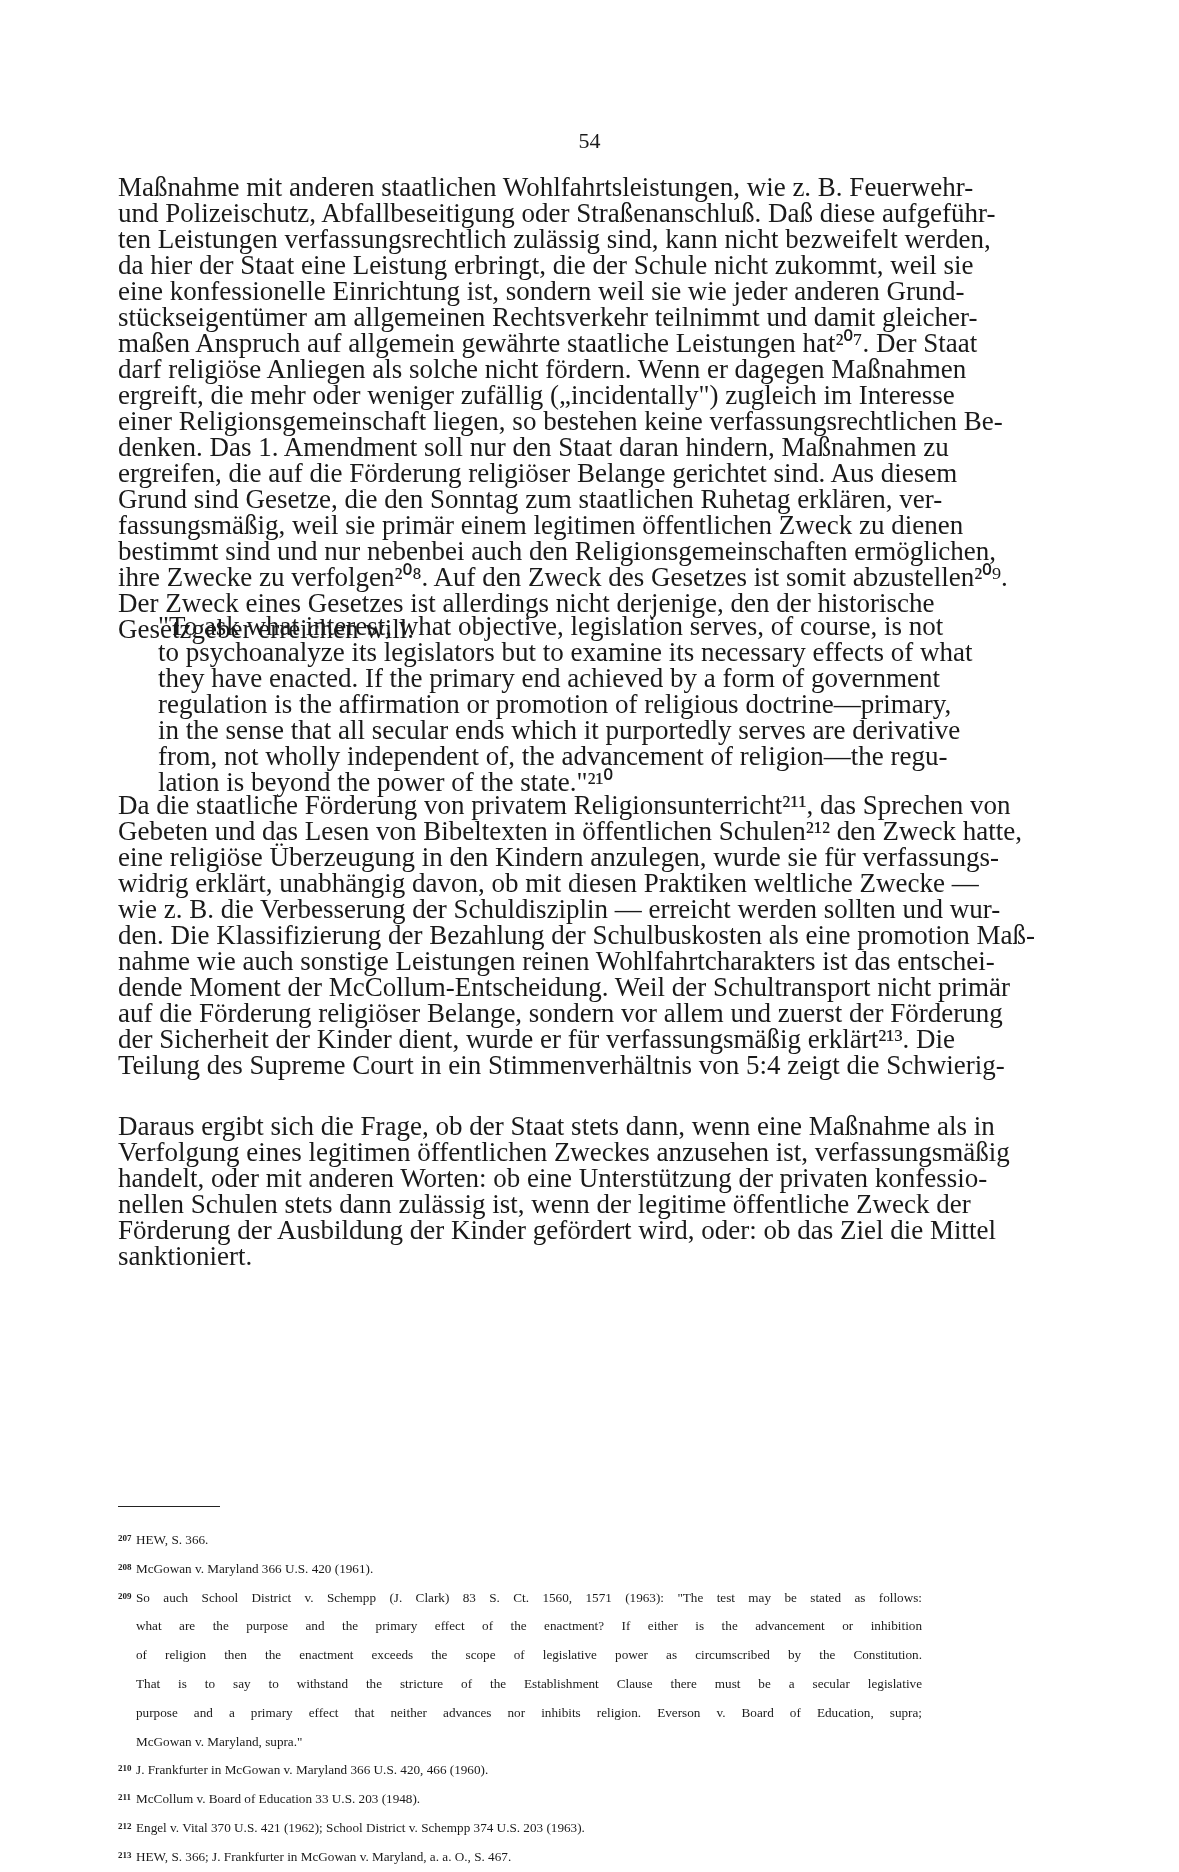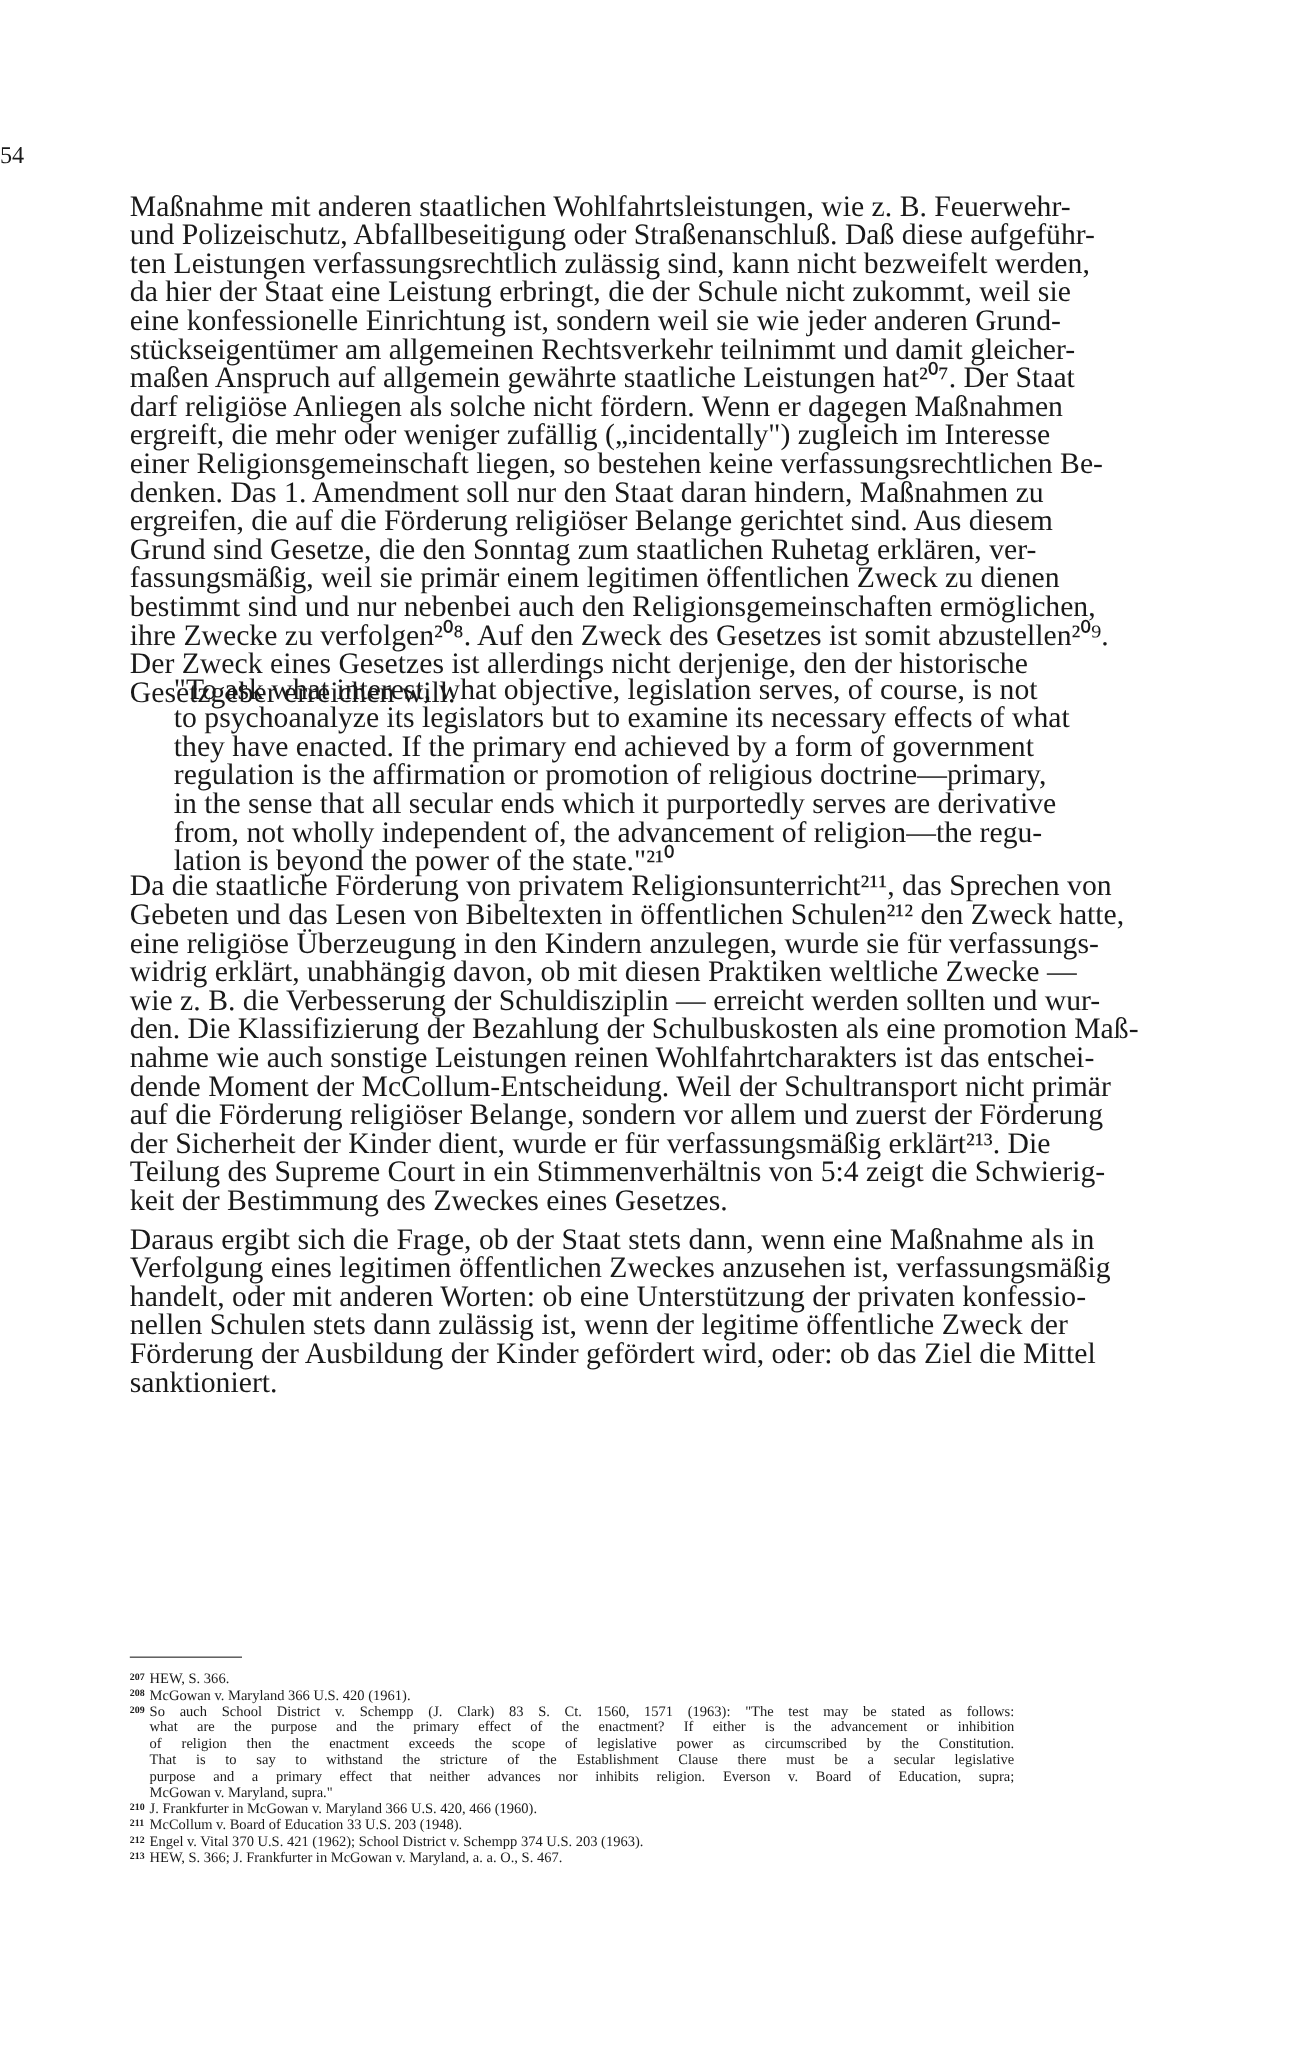--- a/index.html
+++ b/index.html
@@ -1,24 +1,24 @@
 <!DOCTYPE html>
 <html><head>
 <meta charset="utf-8">
 <style>
   html, body { margin: 0; padding: 0; background: #ffffff; }
   body { width: 1179px; height: 1872px; position: relative; overflow: hidden; color: #1a1a1a; }
-  .page-number { position: absolute; top: 128px; left: 0; width: 1179px; text-align: left; font-family: "Liberation Serif", serif; font-size: 22px; }
+  .page-number { position: absolute; top: 128px; left: 0; width: 1179px; text-align: center; font-family: "Liberation Serif", serif; font-size: 22px; }
   .block { position: absolute; left: 118px; width: 804px; font-family: "Liberation Serif", serif; font-size: 27px; line-height: 26px; }
   .line { display: block; white-space: nowrap; text-align: justify; text-align-last: justify; height: 26px; }
   .line.last { text-align-last: left; }
   .quote { left: 158px; width: 764px; }
   .rule { position: absolute; left: 118px; top: 1506px; width: 102px; border-top: 1.5px solid #222; }
   .notes { position: absolute; left: 118px; width: 804px; font-family: "Liberation Serif", serif; font-size: 13.2px; line-height: 14.8px; }
-  .note { display: block; white-space: nowrap; text-align: justify; text-align-last: justify; height: 14.8px; }
+  .note { display: block; white-space: nowrap; text-align: justify; text-align-last: justify; height: 14.8px; margin-top: 14px; }
   .note.last { text-align-last: left; }
   .note.indent { padding-left: 18px; }
   .fnnum { display: inline-block; width: 18px; font-weight: bold; font-size: 9px; vertical-align: top; line-height: 11px; }
 </style>
 </head>
 <body>
 
 <div class="page-number">54</div>
 
 <div class="block" id="p1" style="top:174px;">
@@ -55,21 +55,20 @@
     <span class="line">Gebeten und das Lesen von Bibeltexten in öffentlichen Schulen²¹² den Zweck hatte,</span>
     <span class="line">eine religiöse Überzeugung in den Kindern anzulegen, wurde sie für verfassungs-</span>
     <span class="line">widrig erklärt, unabhängig davon, ob mit diesen Praktiken weltliche Zwecke —</span>
     <span class="line">wie z. B. die Verbesserung der Schuldisziplin — erreicht werden sollten und wur-</span>
     <span class="line">den. Die Klassifizierung der Bezahlung der Schulbuskosten als eine promotion Maß-</span>
     <span class="line">nahme wie auch sonstige Leistungen reinen Wohlfahrtcharakters ist das entschei-</span>
     <span class="line">dende Moment der McCollum-Entscheidung. Weil der Schultransport nicht primär</span>
     <span class="line">auf die Förderung religiöser Belange, sondern vor allem und zuerst der Förderung</span>
     <span class="line">der Sicherheit der Kinder dient, wurde er für verfassungsmäßig erklärt²¹³. Die</span>
     <span class="line">Teilung des Supreme Court in ein Stimmenverhältnis von 5:4 zeigt die Schwierig-</span>
-    <span class="line last">keit der Bestimmung des Zweckes eines Gesetzes.</span>
   </div>
 <div class="block" id="p3" style="top:1113px;">
     <span class="line">Daraus ergibt sich die Frage, ob der Staat stets dann, wenn eine Maßnahme als in</span>
     <span class="line">Verfolgung eines legitimen öffentlichen Zweckes anzusehen ist, verfassungsmäßig</span>
     <span class="line">handelt, oder mit anderen Worten: ob eine Unterstützung der privaten konfessio-</span>
     <span class="line">nellen Schulen stets dann zulässig ist, wenn der legitime öffentliche Zweck der</span>
     <span class="line">Förderung der Ausbildung der Kinder gefördert wird, oder: ob das Ziel die Mittel</span>
     <span class="line last">sanktioniert.</span>
   </div>
 

